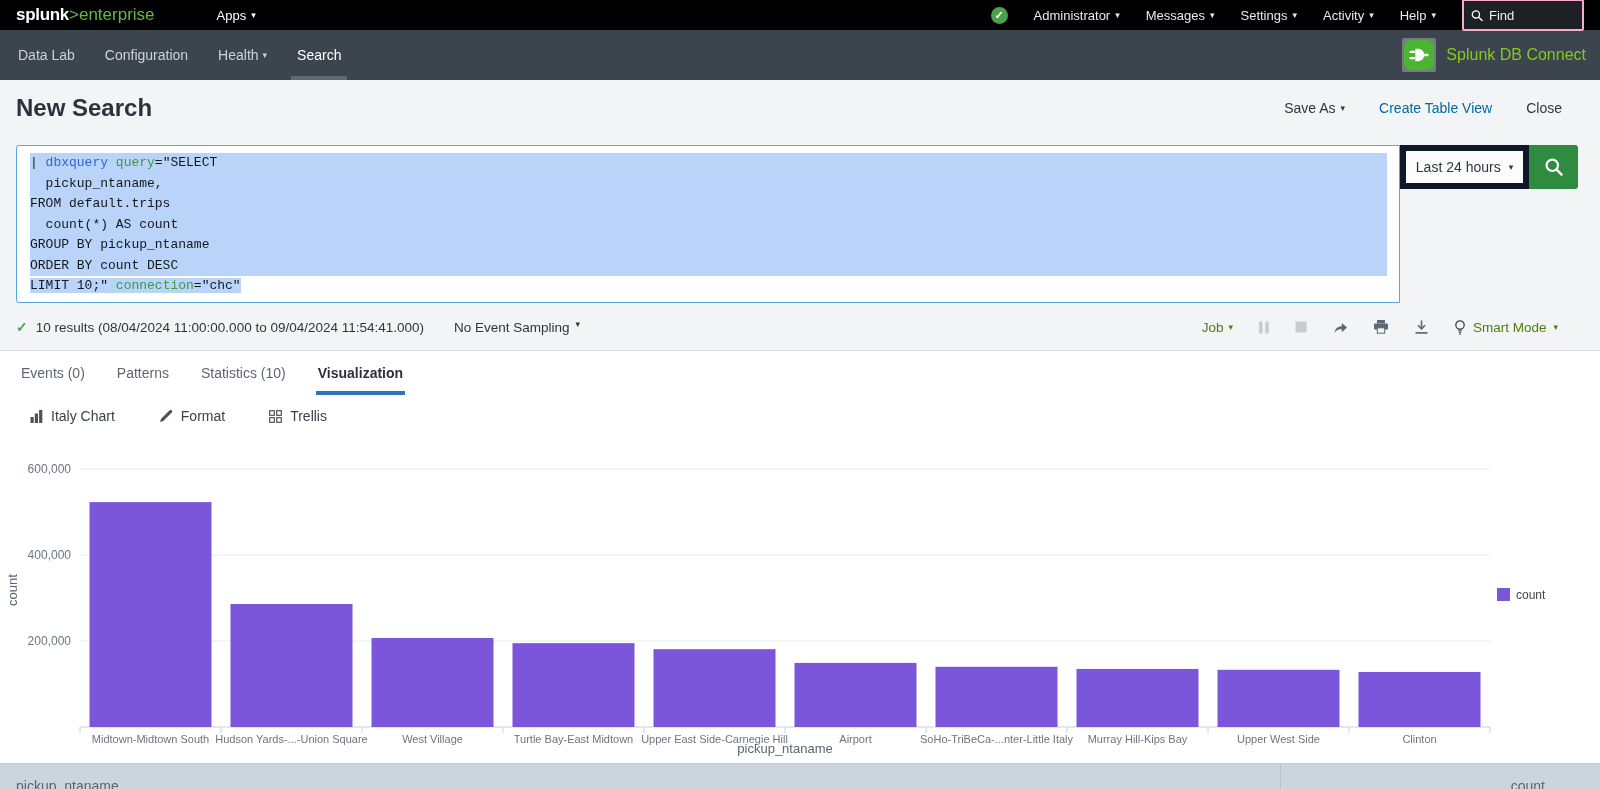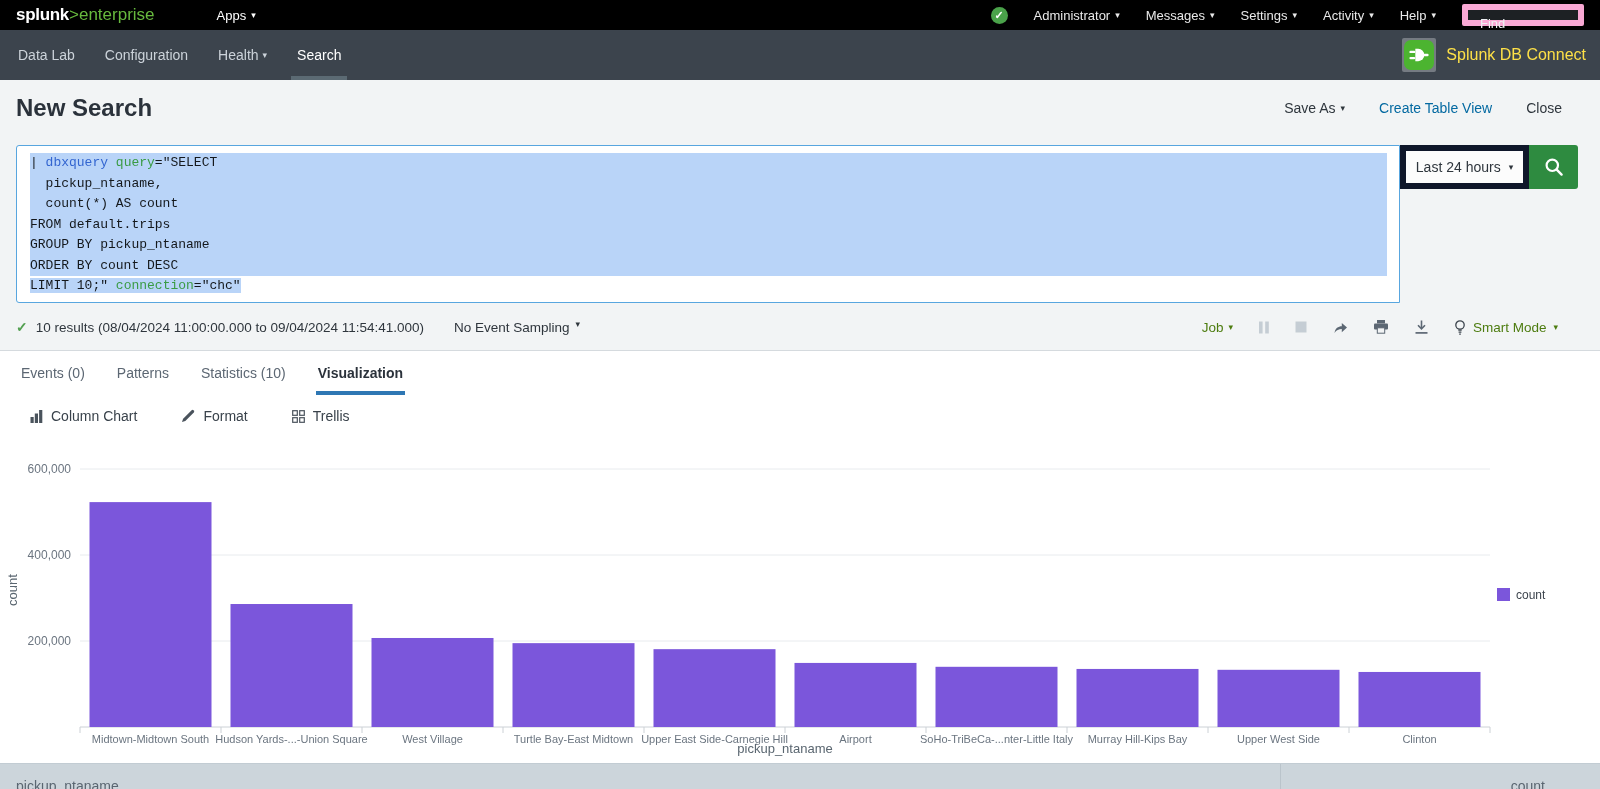--- a/index.html
+++ b/index.html
@@ -11,37 +11,37 @@
     color: #e9e9e9; font-size: 13px; }
   .logo { margin-left: 16px; font-size: 17px; display: flex; align-items: baseline; cursor: pointer; }
   .logo .lg-name { color: #fff; font-weight: 700; letter-spacing: -0.3px; }
   .logo .lg-rest { color: #67b93e; font-weight: 400; }
   .top-item { display: flex; align-items: center; gap: 5px; cursor: pointer; white-space: nowrap; }
   .apps { margin-left: 62px; color: #fff; }
   .caret { font-size: 9px; line-height: 1; }
   .top-right { margin-left: auto; display: flex; align-items: center; gap: 26px; margin-right: 16px; }
   .status-dot { width: 17px; height: 17px; border-radius: 50%; background: #4aa24a;
     color: #fff; font-size: 11px; font-weight: 700; display: flex; align-items: center; justify-content: center; }
-  .findbox { display: flex; align-items: center; gap: 6px; width: 122px; height: 22px;
-    border: 6px solid #f9a8d4; border-radius: 2px; background: #1d2124; padding: 0 7px; flex-direction: column; }
+  .findbox { display: flex; align-items: center; gap: 6px; width: 122px; height: 32px;
+    border: 2px solid #f9a8d4; border-radius: 2px; background: #1d2124; padding: 0 7px; }
   .findbox input { background: transparent; border: none; outline: none; color: #fff;
     font-size: 13px; width: 86px; font-family: "Liberation Sans", sans-serif; }
   .findbox input::placeholder { color: #eef1f3; opacity: 1; }
 
   
   .appbar { height: 50px; background: #3c444d; display: flex; align-items: center;
     font-size: 14px; color: #ccd3da; }
   .appitem { padding: 4px 15px; line-height: 50px; height: 50px; position: relative; cursor: pointer;
     display: flex; align-items: center; gap: 4px; white-space: nowrap; }
   .appitem:first-child { margin-left: 3px; }
   .appitem.active { color: #fff; }
   .appitem.active::after { content: ""; position: absolute; left: 9px; right: 9px; bottom: 0;
     height: 4px; background: #5b6a73; }
   .dbconnect { margin-left: auto; margin-right: 14px; display: flex; align-items: center; gap: 10px;
-    color: #fde047; font-size: 16px; cursor: pointer; }
+    color: #84cc16; font-size: 16px; cursor: pointer; }
   .dbc-tile { width: 34px; height: 34px; background: #757b82; border-radius: 2px;
     display: flex; align-items: center; justify-content: center; }
   .dbc-green { width: 30px; height: 30px; background: #4cb430; border-radius: 7px;
     display: flex; align-items: center; justify-content: center; }
 
   
   .pagehead { height: 56px; background: #f2f4f5; display: flex; align-items: center;
     padding: 0 38px 0 16px; }
   .page-title { font-size: 24px; font-weight: 700; color: #2b323b; }
   .head-actions { margin-left: auto; display: flex; align-items: center; gap: 34px; font-size: 14px; color: #2f363d; }
@@ -190,22 +190,22 @@
       <span>Close</span>
     </div>
   </div>
 </div>
 
 <div class="search-area">
   <div class="search-row">
     <div class="querybox" id="query-editor">
         <div class="qline sel-full"><span class="tok-plain">| </span><span class="tok-command">dbxquery</span><span class="tok-plain"> </span><span class="tok-keyword">query</span><span class="tok-plain">="SELECT</span></div>
         <div class="qline sel-full"><span class="tok-plain">  pickup_ntaname,</span></div>
+        <div class="qline sel-full"><span class="tok-plain">FROM default.trips</span></div>
         <div class="qline sel-full"><span class="tok-plain">  count(*) AS count</span></div>
-        <div class="qline sel-full"><span class="tok-plain">FROM default.trips</span></div>
         <div class="qline sel-full"><span class="tok-plain">GROUP BY pickup_ntaname</span></div>
         <div class="qline sel-full"><span class="tok-plain">ORDER BY count DESC</span></div>
         <div class="qline"><span class="sel-inline"><span class="tok-plain">LIMIT 10;" </span><span class="tok-keyword">connection</span><span class="tok-plain">="chc"</span></span></div>
       </div>
     <div class="timebtn">
       <span>Last 24 hours</span>
       <span class="caret">▾</span>
     </div>
     <button class="searchbtn">
       <svg width="20" height="20" viewBox="0 0 20 20">
@@ -284,21 +284,21 @@
   </div>
 </div>
 
 <div class="viztoolbar">
   <div class="vt-item">
     <svg width="13" height="13" viewBox="0 0 13 13">
       <rect x="0.5" y="7" width="3.2" height="6" fill="#4a535c"></rect>
       <rect x="4.8" y="3.5" width="3.2" height="9.5" fill="#4a535c"></rect>
       <rect x="9.1" y="0" width="3.2" height="13" fill="#4a535c"></rect>
     </svg>
-    <span>Column Chart</span>
+    <span>Italy Chart</span>
   </div>
   <div class="vt-item">
     <svg width="14" height="14" viewBox="0 0 14 14">
       <path d="M1 13 L2.1 9.7 L10.6 1.2 a1.35 1.35 0 0 1 1.9 0 l0.3 0.3 a1.35 1.35 0 0 1 0 1.9 L4.3 11.9 Z" fill="#4a535c"></path>
     </svg>
     <span>Format</span>
   </div>
   <div class="vt-item">
     <svg width="13" height="13" viewBox="0 0 13 13">
       <rect x="0.7" y="0.7" width="4.6" height="4.6" fill="none" stroke="#4a535c" stroke-width="1.2"></rect>

